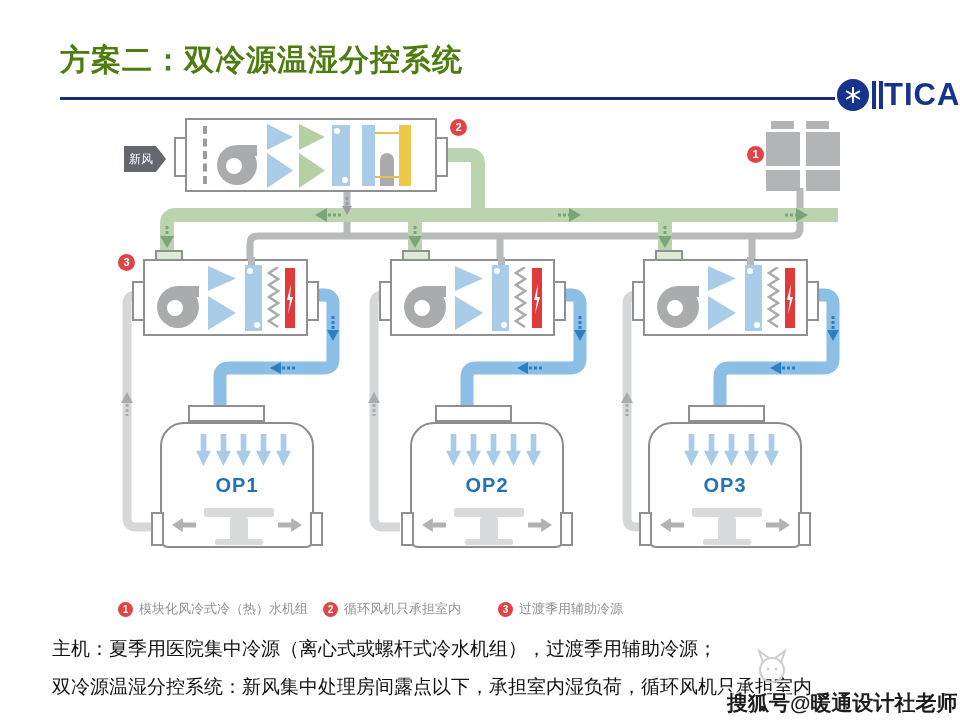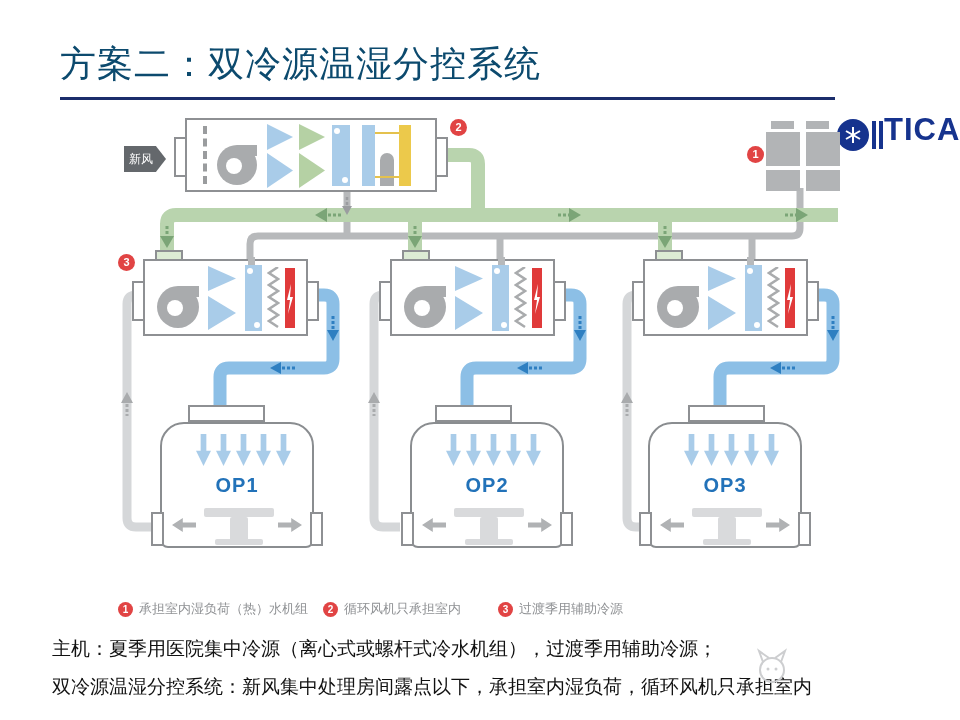--- a/index.html
+++ b/index.html
@@ -1,23 +1,23 @@
 <!DOCTYPE html>
 <html><head>
 <meta charset="utf-8">
 <style>
   html,body{margin:0;padding:0;background:#fff;}
   .slide{position:relative;width:960px;height:720px;background:#fff;overflow:hidden;
          font-family:"Liberation Sans","DejaVu Sans",sans-serif;}
 
   
-  .title{position:absolute;left:60px;top:40px;font-size:36px;font-weight:400;
-         letter-spacing:1px;color:#0c4a6e;}
+  .title{position:absolute;left:60px;top:40px;font-size:30px;font-weight:700;
+         letter-spacing:1px;color:#4d7c0f;}
   .rule{position:absolute;left:60px;top:97px;width:775px;height:3px;background:#1b2d6b;}
-  .logo{position:absolute;left:836px;top:74px;display:flex;margin-top:40px;}
+  .logo{position:absolute;left:836px;top:74px;display:flex;align-items:center;}
   .logo-text{font-size:31px;font-weight:bold;color:#16338e;letter-spacing:1px;line-height:1;}
 
   
   .pipes{position:absolute;left:0;top:0;z-index:1;}
   .box{position:absolute;background:#fff;border:2px solid #8e9093;z-index:2;box-sizing:border-box;}
   .port{position:absolute;width:9px;background:#fff;border:2px solid #8e9093;}
   .badge{position:absolute;width:17px;height:17px;border-radius:50%;background:#e14444;
          color:#fff;font-size:11px;font-weight:bold;text-align:center;line-height:17px;z-index:4;}
   .flag{position:absolute;left:124px;top:146px;width:42px;height:26px;background:#64686c;
         clip-path:polygon(0 0,76% 0,100% 50%,76% 100%,0 100%);color:#fff;font-size:12px;
@@ -317,21 +317,21 @@
     <div class="tbl" style="left:68px;top:93px;width:18px;height:25px;"></div>
     <div class="tbl" style="left:53px;top:115px;width:48px;height:6px;"></div>
     <div class="ex-arrow ex-left" style="left:10px;"></div>
     <div class="ex-arrow ex-right" style="left:116px;"></div>
     <div class="port" style="left:-11px;top:88px;height:30px;"></div>
     <div class="port" style="right:-11px;top:88px;height:30px;"></div>
   </div>
 
   <div class="legend-item" style="left:118px;">
     <span class="legend-num">1</span>
-    <span class="legend-label">承担室内湿负荷（热）水机组</span>
+    <span class="legend-label">模块化风冷式冷（热）水机组</span>
   </div>
   <div class="legend-item" style="left:323px;">
     <span class="legend-num">2</span>
     <span class="legend-label">循环风机只承担室内</span>
   </div>
   <div class="legend-item" style="left:498px;">
     <span class="legend-num">3</span>
     <span class="legend-label">过渡季用辅助冷源</span>
   </div>
 
@@ -340,14 +340,15 @@
 
   <svg class="wm-cat" width="40" height="36">
     <g fill="none" stroke="#cdced0" stroke-width="2">
       <circle cx="20" cy="22" r="12"></circle>
       <path d="M11,14 L7,3 L17,10"></path>
       <path d="M29,14 L33,3 L23,10"></path>
     </g>
     <circle cx="16" cy="21" r="1.5" fill="#cdced0"></circle>
     <circle cx="24" cy="21" r="1.5" fill="#cdced0"></circle>
   </svg>
+  <div class="wm-sohu">搜狐号@暖通设计社老师</div>
 
 </div>
 
 </body></html>

